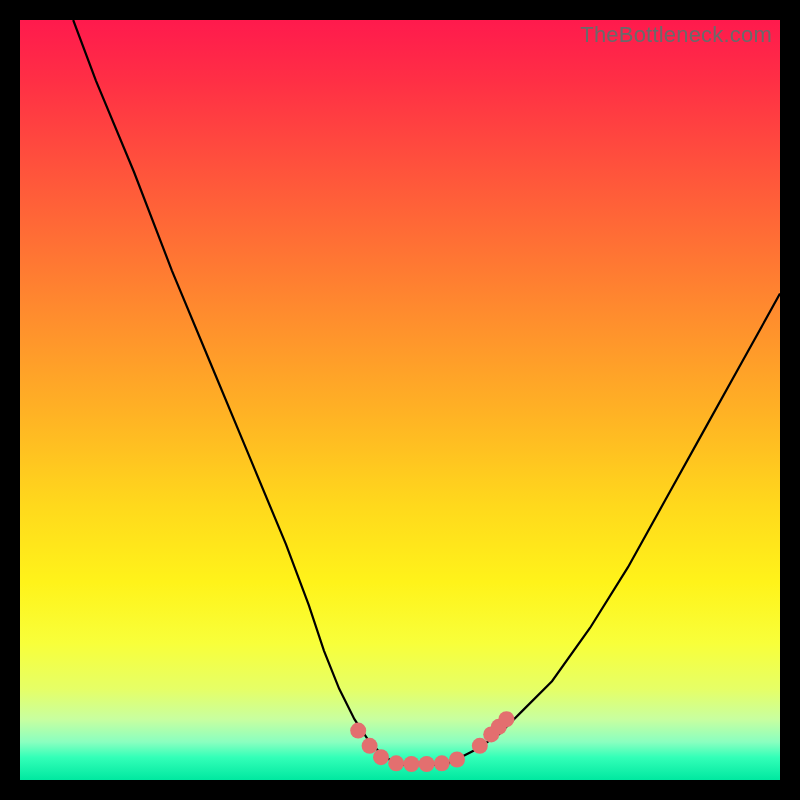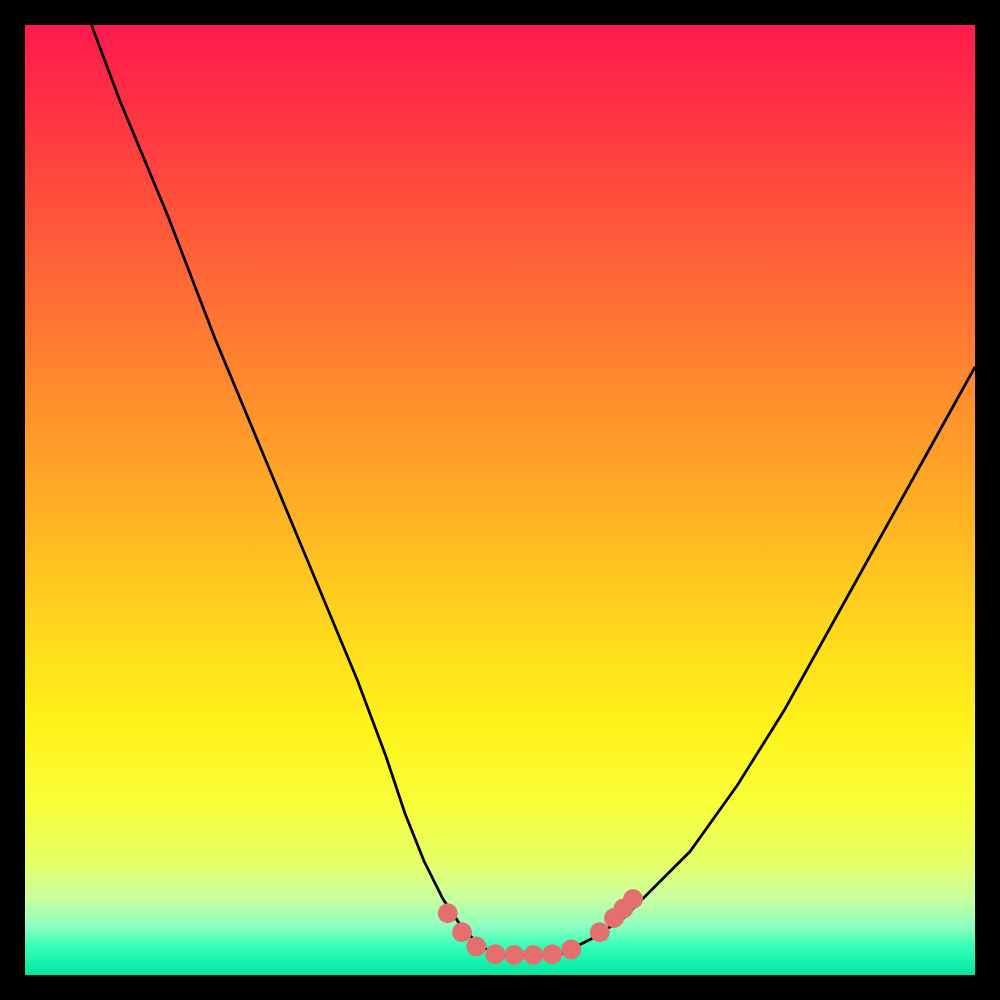--- a/index.html
+++ b/index.html
@@ -56,20 +56,21 @@
     top: 0;
     width: 760px;
     height: 760px;
   }
 </style>
 </head>
 <body>
 
 <div class="frame">
   <div class="plot">
+    <div class="watermark">TheBottleneck.com</div>
     <svg class="curve" viewBox="0 0 760 760" preserveAspectRatio="none">
       <path id="curve-path" fill="none" stroke-width="2.2" d="M53.2 0.0 L76.0 60.8 L114.0 152.0 L152.0 250.8 L190.0 342.0 L228.0 433.2 L266.0 524.4 L288.8 585.2 L304.0 630.8 L319.2 668.8 L334.4 699.2 L349.6 722.0 L364.8 737.2 L380.0 744.8 L395.2 744.8 L410.4 744.8 L425.6 744.8 L440.8 737.2 L456.0 729.6 L478.8 714.4 L501.6 691.6 L532.0 661.2 L570.0 608.0 L608.0 547.2 L646.0 478.8 L684.0 410.4 L722.0 342.0 L760.0 273.6" stroke="#000000"></path>
       <g id="marker-layer">
           <circle cx="338.2" cy="710.6" r="8" fill="#e36f6f" stroke="#c94f4f" stroke-width="0"></circle>
           <circle cx="349.6" cy="725.8" r="8" fill="#e36f6f" stroke="#c94f4f" stroke-width="0"></circle>
           <circle cx="361.0" cy="737.2" r="8" fill="#e36f6f" stroke="#c94f4f" stroke-width="0"></circle>
           <circle cx="376.2" cy="743.3" r="8" fill="#e36f6f" stroke="#c94f4f" stroke-width="0"></circle>
           <circle cx="391.4" cy="744.0" r="8" fill="#e36f6f" stroke="#c94f4f" stroke-width="0"></circle>
           <circle cx="406.6" cy="744.0" r="8" fill="#e36f6f" stroke="#c94f4f" stroke-width="0"></circle>
           <circle cx="421.8" cy="743.3" r="8" fill="#e36f6f" stroke="#c94f4f" stroke-width="0"></circle>

